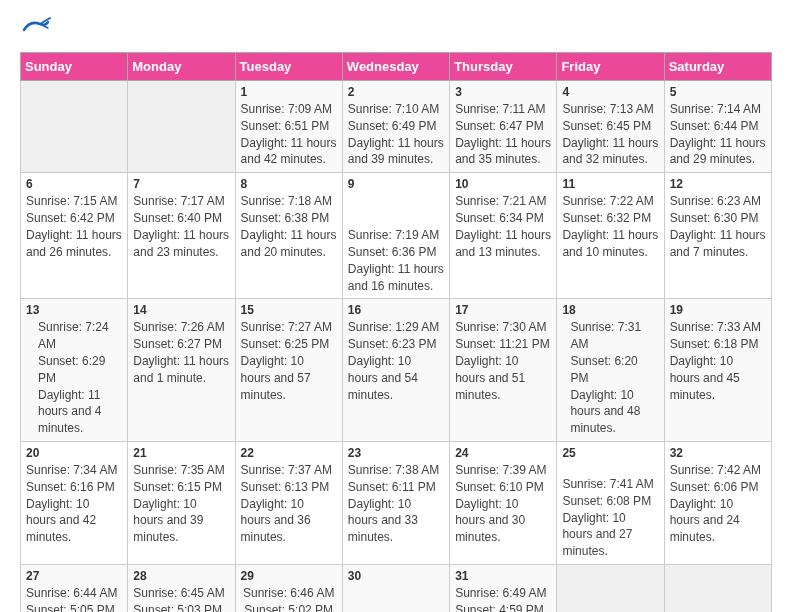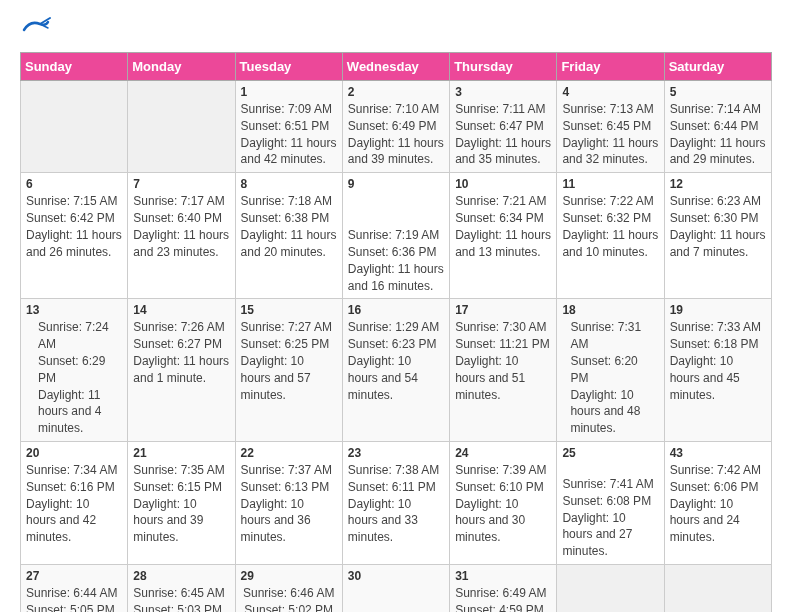--- a/index.html
+++ b/index.html
@@ -276,21 +276,21 @@
 Sunset: 6:10 PM
 Daylight: 10 hours and 30 minutes.</div>
         </td>
         <td>
           <span class="day-number">25</span>
           <div class="cell-info" style="white-space: pre-line; margin-top: 16px;">Sunrise: 7:41 AM
 Sunset: 6:08 PM
 Daylight: 10 hours and 27 minutes.</div>
         </td>
         <td>
-          <span class="day-number">43</span>
+          <span class="day-number">32</span>
           <div class="cell-info" style="white-space: pre-line;">Sunrise: 7:42 AM
 Sunset: 6:06 PM
 Daylight: 10 hours and 24 minutes.</div>
         </td>
       </tr>
       <tr>
         <td>
           <span class="day-number">27</span>
           <div class="cell-info" style="white-space: pre-line;">Sunrise: 6:44 AM
 Sunset: 5:05 PM

